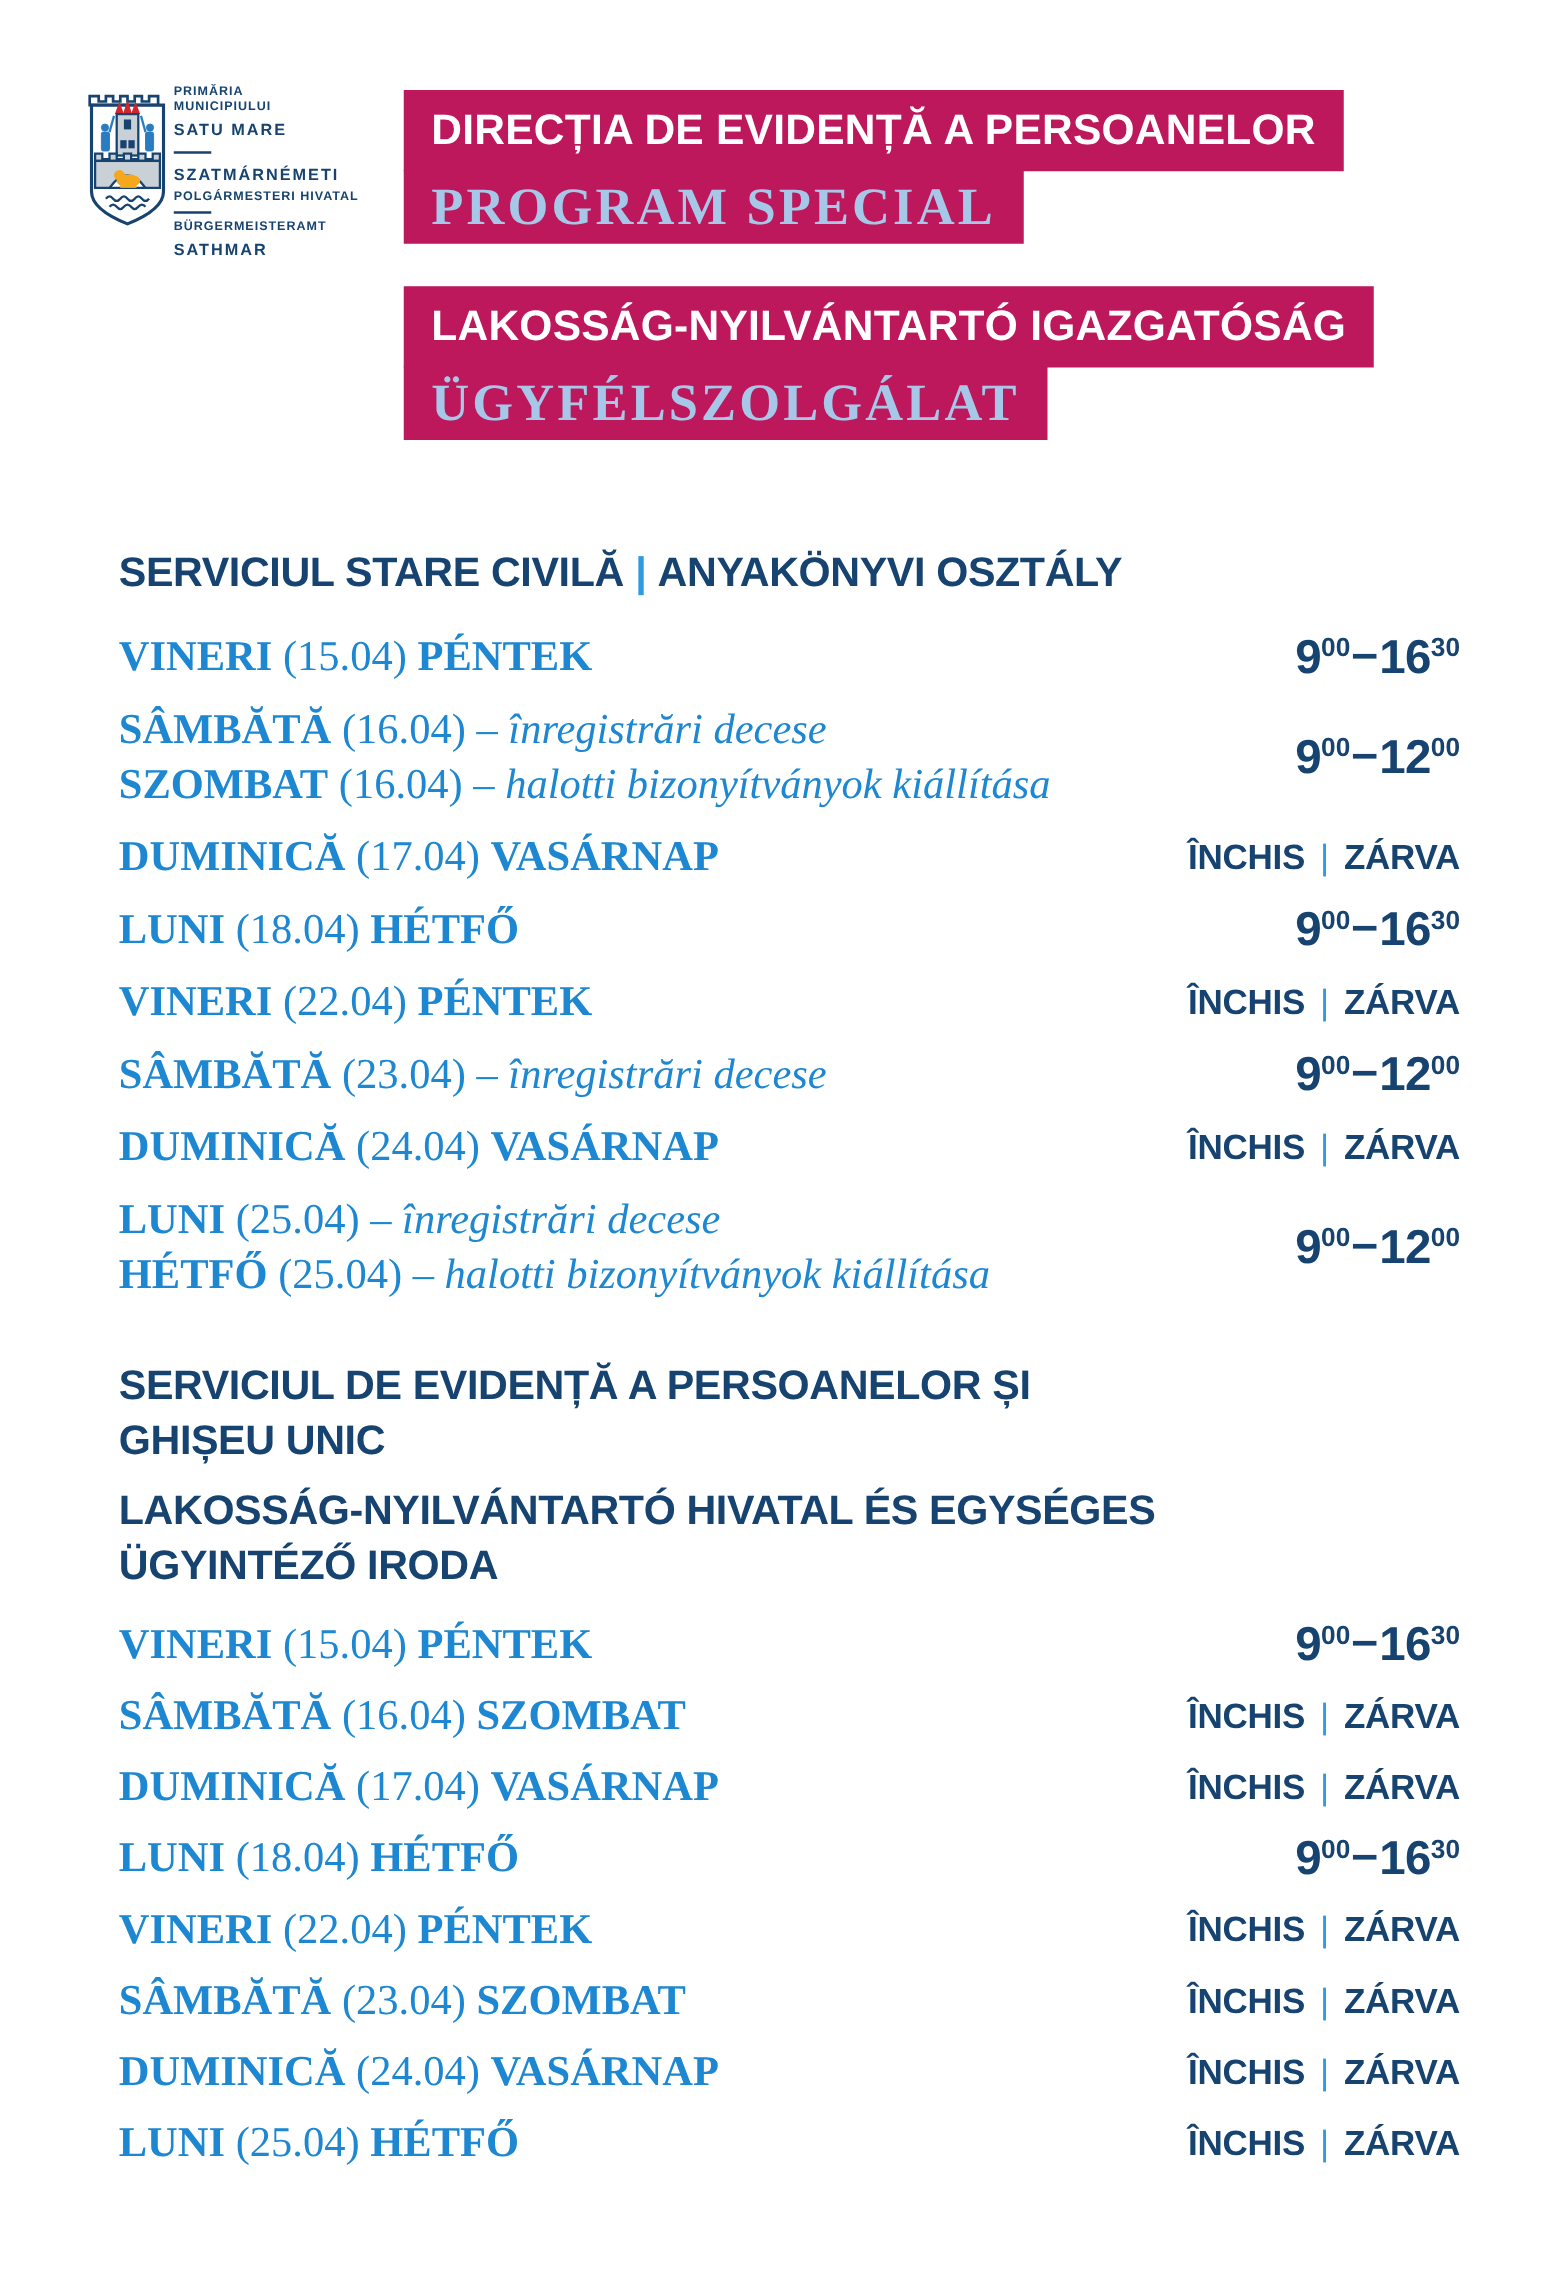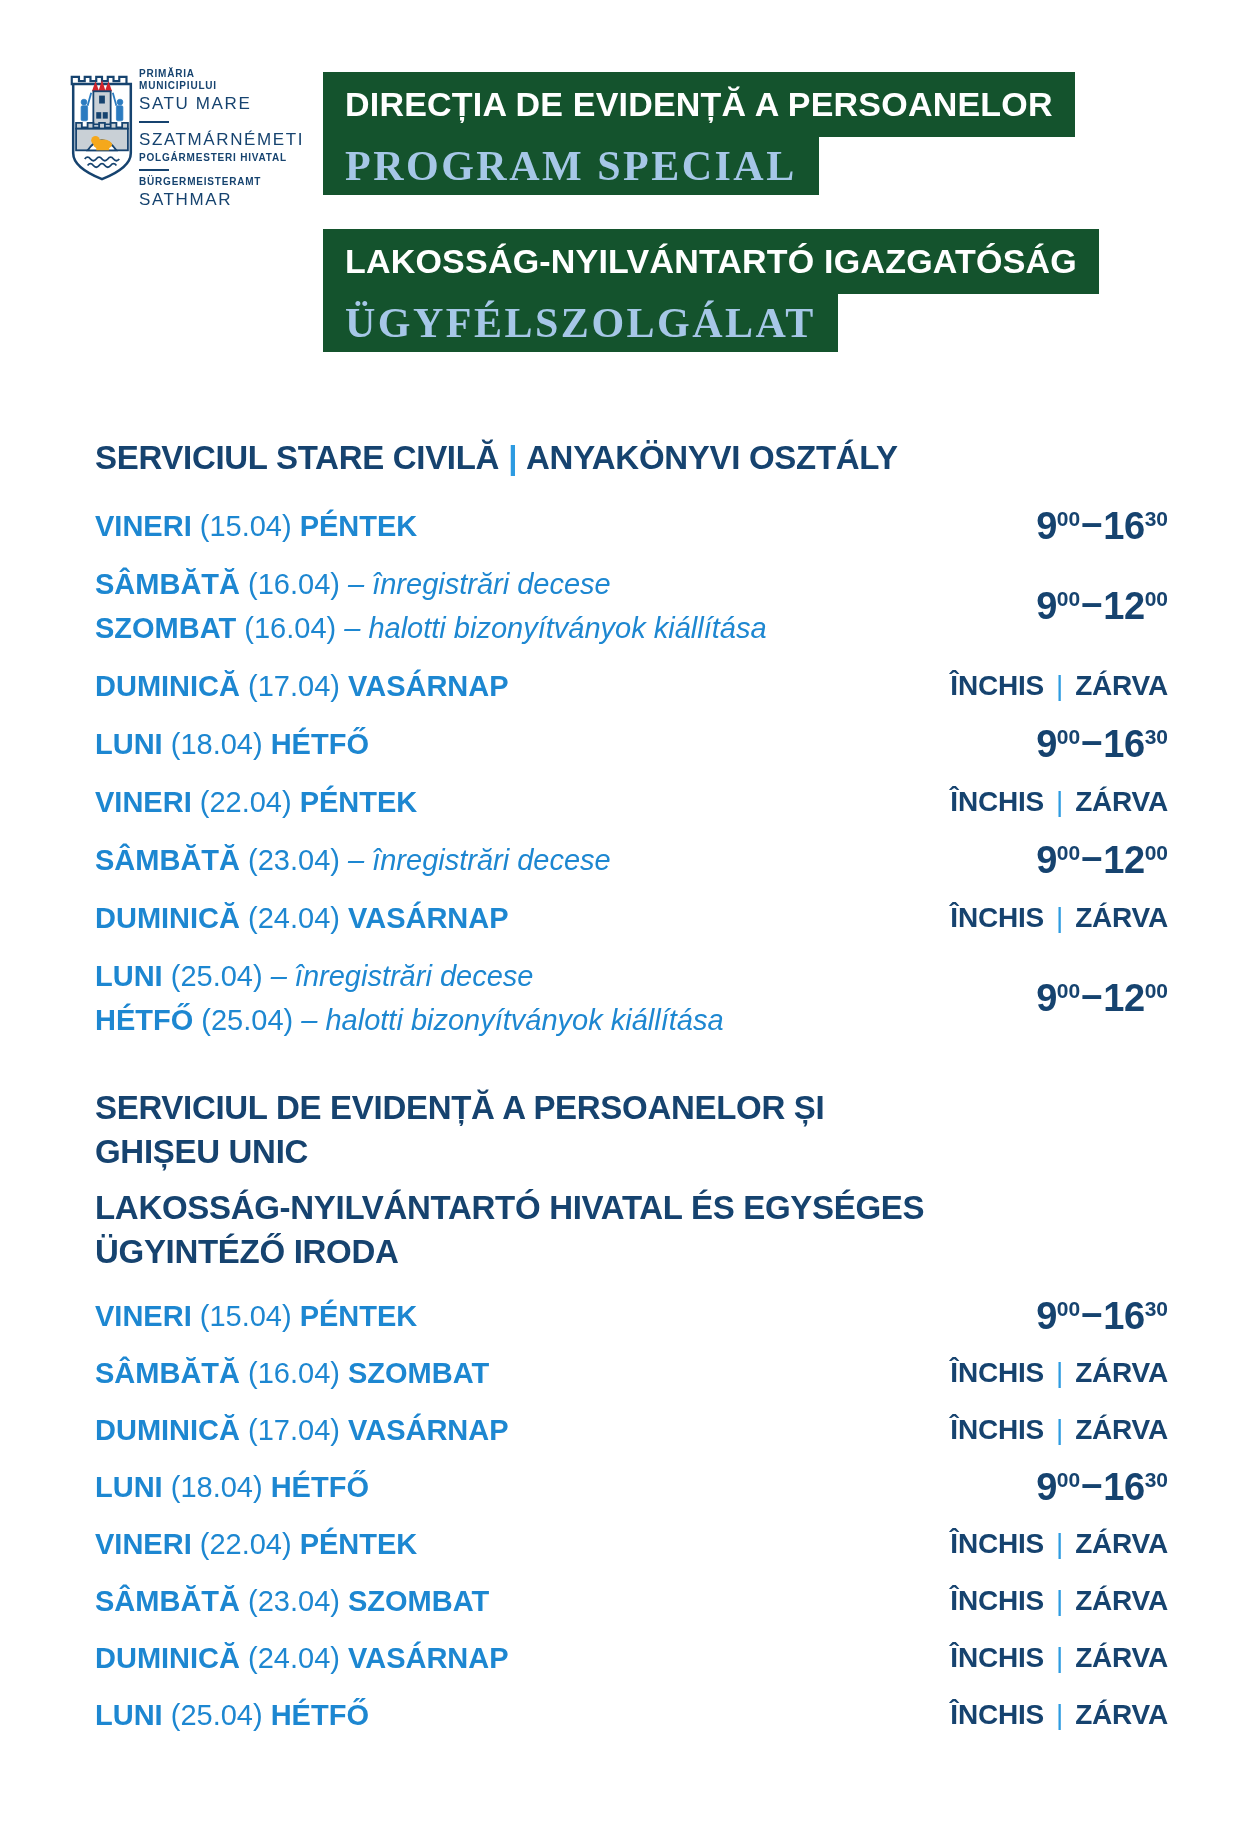--- a/index.html
+++ b/index.html
@@ -6,40 +6,40 @@
   body{
     width:1240px;height:1831px;position:relative;background:#ffffff;
     font-family:"Liberation Sans",sans-serif;overflow:hidden;
     -webkit-font-smoothing:antialiased;
   }
   
   .logo-wrap{position:absolute;left:66px;top:54px;display:flex;gap:1px;justify-content:space-between;}
   .crest{width:72px;height:148px;flex:0 0 auto;}
   .logo-text{display:flex;flex-direction:column;justify-content:flex-start;padding-top:14px;color:#16436F;}
   .lt-small{font-size:10px;font-weight:700;letter-spacing:.8px;line-height:12px;}
-  .lt-large{font-size:17px;font-weight:400;letter-spacing:1.6px;line-height:22px;margin:1px 0;}
+  .lt-large{font-size:13px;font-weight:700;letter-spacing:1.6px;line-height:22px;margin:1px 0;}
   .lt-divider{width:30px;height:2px;background:#16436F;margin:5px 0;}
   
   .banners{position:absolute;left:323px;top:72px;}
   .banner{margin-bottom:34px;}
-  .banner-line{background:#14532d;width:fit-content;display:flex;align-items:center;padding:0 22px;}
+  .banner-line{background:#be185d;width:fit-content;display:flex;align-items:center;padding:0 22px;}
   .banner-l1{height:65px;font-size:34px;font-weight:800;letter-spacing:.2px;color:#ffffff;}
   .banner-l2{height:59px;font-size:42px;font-weight:800;letter-spacing:2.5px;color:#A6C7E7;margin-top:-1px;font-family:Liberation Serif, serif;}
   
   .section{position:absolute;left:95px;width:1073px;}
   .sec1{top:392px;}
   .sec2{top:1086px;}
   .sec-title{font-size:33px;font-weight:800;color:#16436F;letter-spacing:-.3px;line-height:44px;white-space:pre-line;}
   .sec-title .tpipe{color:#2D9BE1;font-weight:600;padding:0 9px;}
   .sec2 .sec-title{margin-bottom:12px;}
   .rows{margin-top:24px;}
   .sec2 .rows{margin-top:20px;}
   .row{display:flex;justify-content:space-between;align-items:center;margin-bottom:14px;}
   .sec2 .row{margin-bottom:13px;}
-  .left{color:#1D87D1;font-size:29px;line-height:44px;}
+  .left{color:#1D87D1;font-size:34px;line-height:44px;font-family:Liberation Serif, serif;}
   .sg-d{font-weight:700;}
   .sg-p{font-weight:400;}
   .sg-i{font-weight:500;font-style:italic;}
   .right{color:#16436F;white-space:nowrap;flex:0 0 auto;padding-left:20px;}
   .th{font-size:38px;font-weight:800;letter-spacing:-.5px;}
   .tsup{font-size:21px;font-weight:800;position:relative;top:-13px;letter-spacing:0;}
   .tdash{font-size:38px;font-weight:800;position:relative;top:-3px;padding:0 1px;}
   .closed{font-size:28px;font-weight:800;letter-spacing:-.2px;}
   .cpipe{color:#2D9BE1;font-weight:500;padding:0 12px;}
 </style>

